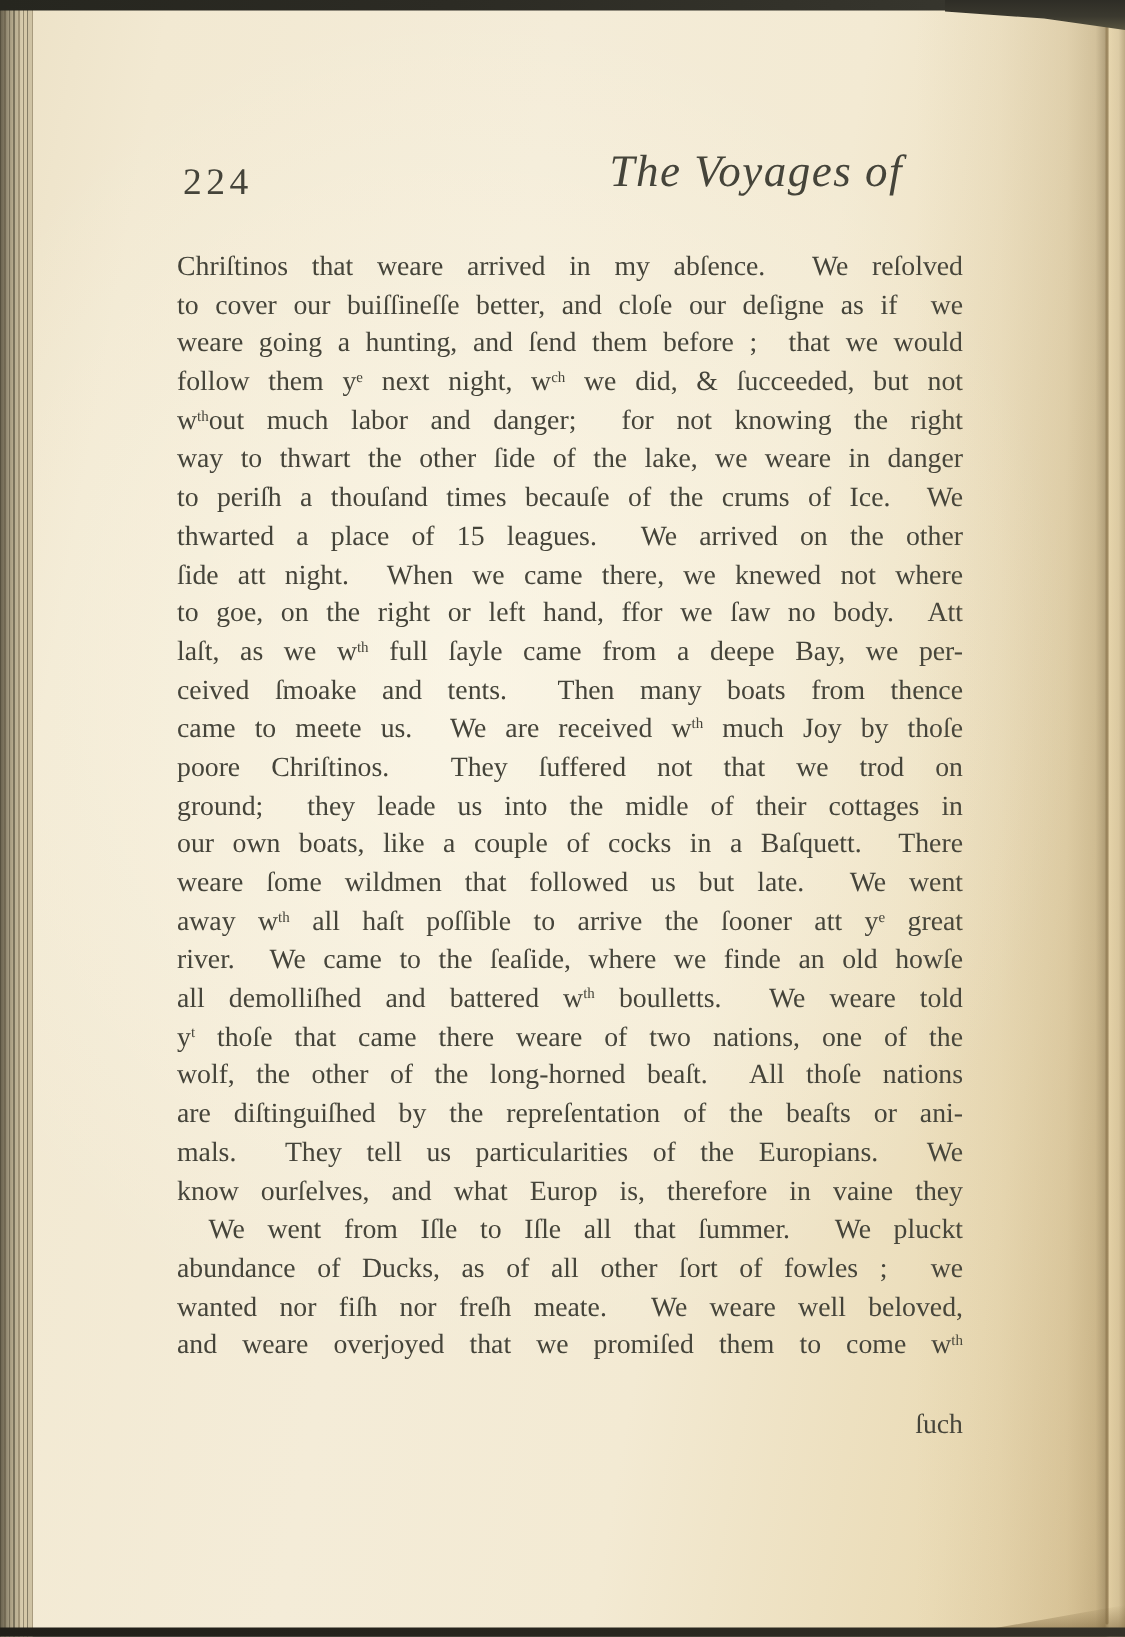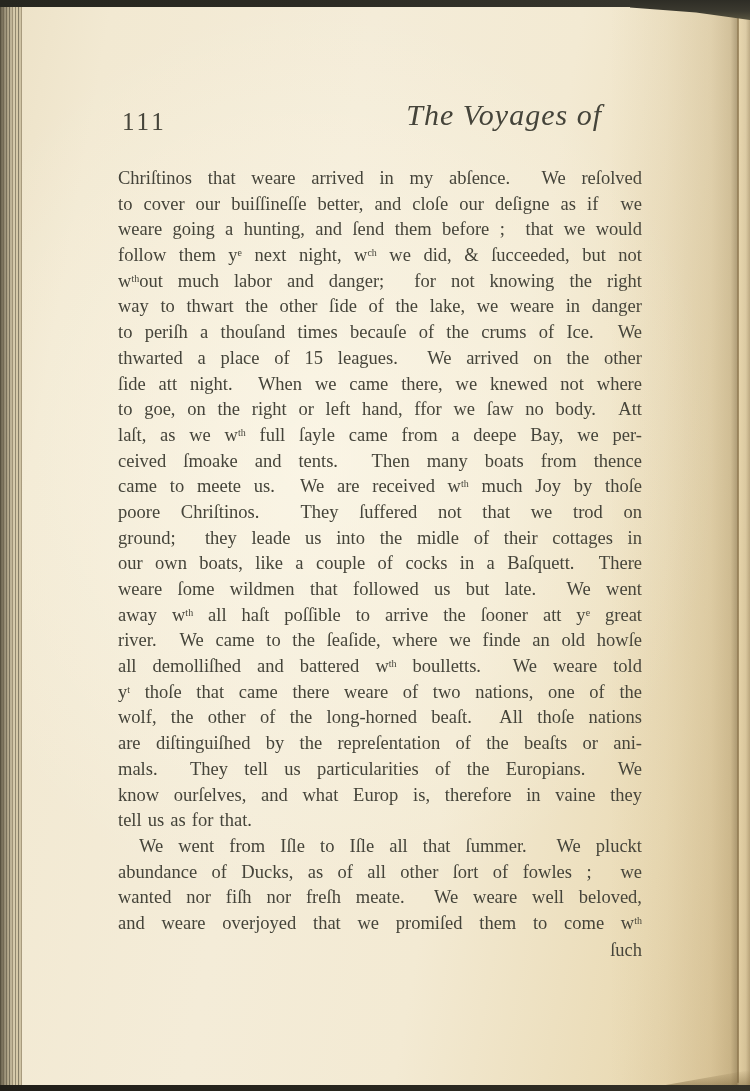--- a/index.html
+++ b/index.html
@@ -89,21 +89,21 @@
     font-size:18.5px;line-height:25.7px;text-align:right;
   }
 </style>
 </head>
 <body>
 
 <div class="scan">
   <div class="page">
 
     <div class="page-header ink">
-      <span class="page-number">111</span>
+      <span class="page-number">224</span>
       <span class="running-title">The Voyages of</span>
     </div>
 
     <div class="text-block ink">
         <div class="line">Chriſtinos that weare arrived in my abſence.  We reſolved</div>
         <div class="line">to cover our buiſſineſſe better, and cloſe our deſigne as if  we</div>
         <div class="line">weare going a hunting, and ſend them before ;  that we would</div>
         <div class="line">follow them y<sup>e</sup> next night, w<sup>ch</sup> we did, &amp; ſucceeded, but not</div>
         <div class="line">w<sup>th</sup>out much labor and danger;  for not knowing the right</div>
         <div class="line">way to thwart the other ſide of the lake, we weare in danger</div>
@@ -119,21 +119,20 @@
         <div class="line">our own boats, like a couple of cocks in a Baſquett.  There</div>
         <div class="line">weare ſome wildmen that followed us but late.  We went</div>
         <div class="line">away w<sup>th</sup> all haſt poſſible to arrive the ſooner att y<sup>e</sup> great</div>
         <div class="line">river.  We came to the ſeaſide, where we finde an old howſe</div>
         <div class="line">all demolliſhed and battered w<sup>th</sup> boulletts.  We weare told</div>
         <div class="line">y<sup>t</sup> thoſe that came there weare of two nations, one of the</div>
         <div class="line">wolf, the other of the long-horned beaſt.  All thoſe nations</div>
         <div class="line">are diſtinguiſhed by the repreſentation of the beaſts or ani-</div>
         <div class="line">mals.  They tell us particularities of the Europians.  We</div>
         <div class="line">know ourſelves, and what Europ is, therefore in vaine they</div>
-        <div class="line flush">tell us as for that.</div>
         <div class="line indent">We went from Iſle to Iſle all that ſummer.  We pluckt</div>
         <div class="line">abundance of Ducks, as of all other ſort of fowles ;  we</div>
         <div class="line">wanted nor fiſh nor freſh meate.  We weare well beloved,</div>
         <div class="line">and weare overjoyed that we promiſed them to come w<sup>th</sup></div>
       </div>
 
     <div class="catchword ink">ſuch</div>
   </div>
 
   <div class="right-edge"></div>

